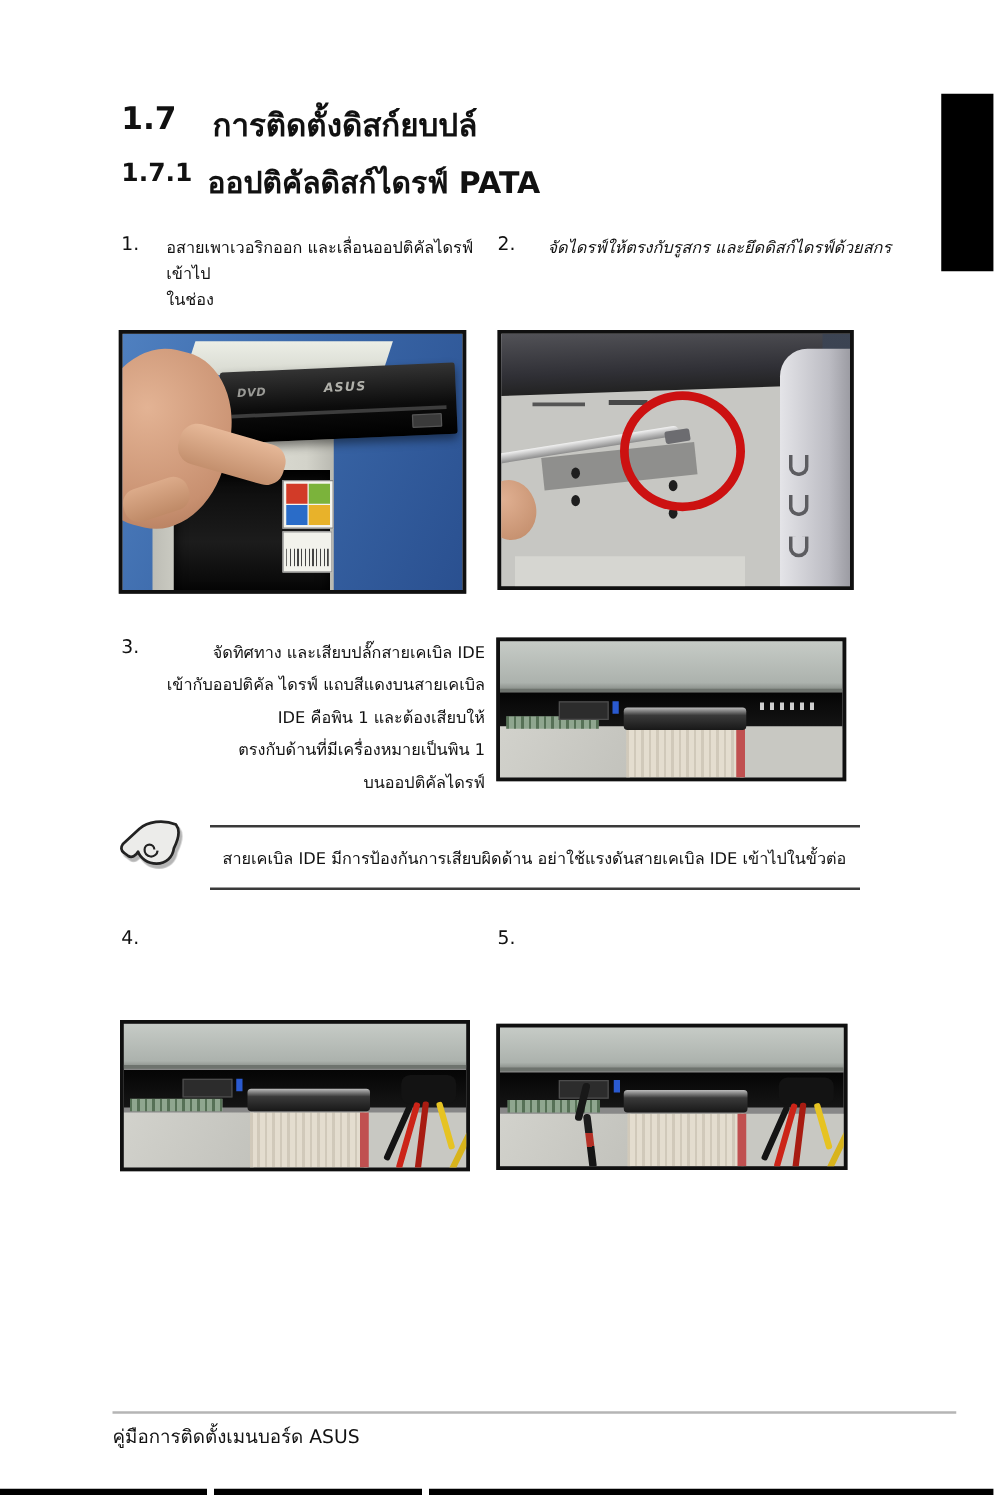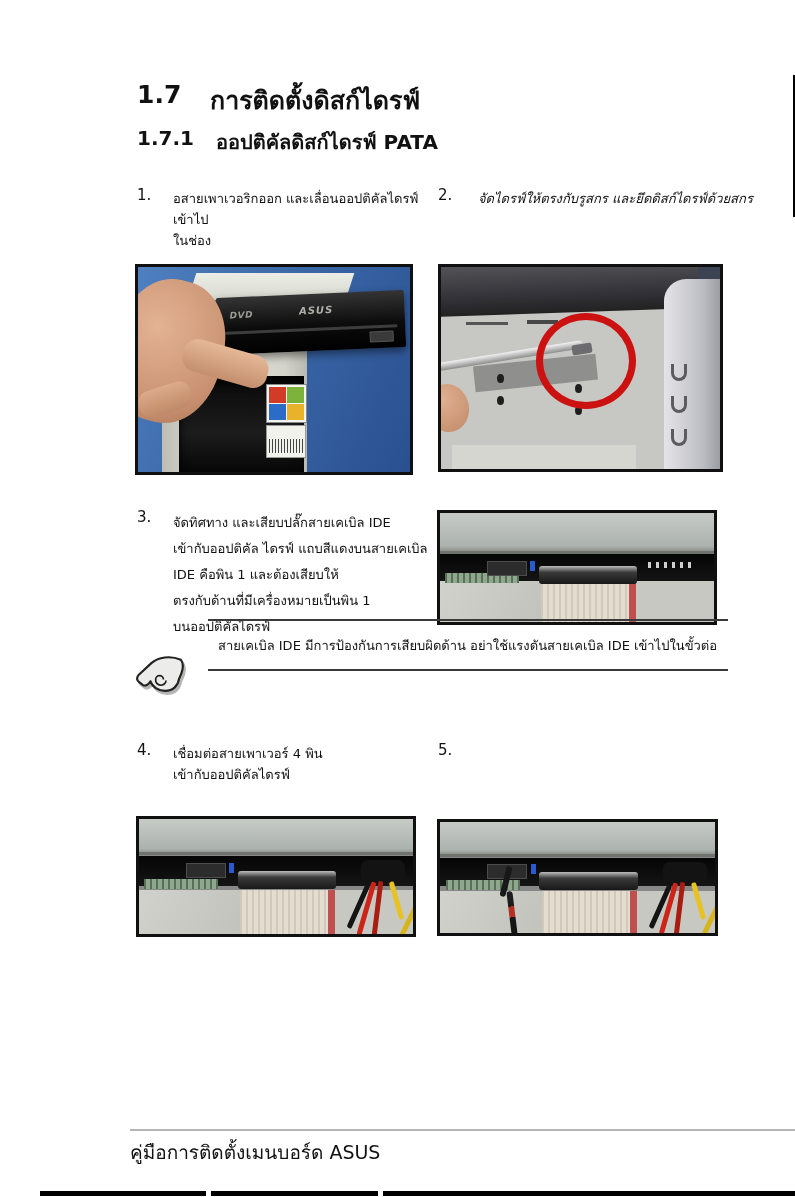--- a/index.html
+++ b/index.html
@@ -1,24 +1,24 @@
 <!DOCTYPE html>
 <html><head>
 <meta charset="utf-8">
 <style>
   html,body{margin:0;padding:0;background:#fff;}
   .page{position:relative;width:795px;height:1197px;background:#fff;overflow:hidden;
         font-family:"DejaVu Sans","Liberation Sans",sans-serif;color:#111;}
-  .abs{position:absolute;margin-left:40px;}
+  .abs{position:absolute;}
 
   
   .h1num{left:97px;top:80px;font-size:25px;font-weight:700;}
   .h1txt{left:170px;top:80px;font-size:25px;font-weight:700;}
   .h2num{left:97px;top:126px;font-size:20px;font-weight:700;}
-  .h2txt{left:176px;top:126px;font-size:20px;font-weight:700;}
+  .h2txt{left:166px;top:126px;font-size:24px;font-weight:700;}
 
   
   .tab{left:753px;top:75px;width:42px;height:142px;background:#000;}
 
   
   .stepnum{font-size:15px;font-weight:500;}
   .steptxt{font-size:13px;line-height:21px;white-space:pre-line;}
   .s3txt{line-height:26px;}
 
   
@@ -80,40 +80,40 @@
   .wire{width:5px;border-radius:2px;}
   .wred1{right:16%;top:54%;height:48%;background:#cc2418;transform:rotate(16deg);}
   .wred2{right:12%;top:54%;height:48%;background:#a81c12;transform:rotate(7deg);}
   .wblk{right:19%;top:55%;height:42%;background:#141414;transform:rotate(24deg);}
   .wyel1{right:5%;top:54%;height:34%;background:#e6c322;transform:rotate(-16deg);}
   .wyel2{right:1%;top:74%;height:34%;background:#d8b41c;transform:rotate(26deg);}
   .audio1{left:23%;top:40%;width:6px;height:28%;background:#181818;transform:rotate(14deg);border-radius:3px;}
   .audio2{left:25%;top:62%;width:6px;height:40%;background:linear-gradient(#1d1d1d 0 35%,#b43026 35% 60%,#151515 60%);transform:rotate(-7deg);border-radius:3px;}
 
   
-  .notebox{left:168px;top:619px;width:520px;height:48px;border-top:2px solid #3a3a3a;border-bottom:2px solid #3a3a3a;display:flex;align-items:center;}
+  .notebox{left:168px;top:660px;width:520px;height:48px;border-top:2px solid #3a3a3a;border-bottom:2px solid #3a3a3a;display:flex;align-items:center;}
   .notetxt{font-size:13px;padding:0 10px;}
   .hand{left:94px;top:650px;width:52px;height:54px;}
   .hand svg{width:100%;height:100%;filter:drop-shadow(2px 3px 0 rgba(120,120,120,.55));}
 
   
   .footline{left:90px;top:1129px;width:675px;height:2px;background:#b5b5b5;}
-  .foottxt{left:90px;top:1137px;font-size:19px;}
+  .foottxt{left:90px;top:1137px;font-size:15px;}
   .botbar{left:0;top:1191px;width:795px;height:5px;
           background:linear-gradient(90deg,#000 0 166px,#fff 166px 171px,#000 171px 338px,#fff 338px 343px,#000 343px 100%);}
 </style>
 </head>
 <body>
 
 <div class="page">
 
   <div class="abs tab"></div>
 
   <div class="abs h1num">1.7</div>
-  <div class="abs h1txt">การติดตั้งดิสก์ไดรฟ์</div>
+  <div class="abs h1txt">การติดตั้งดิสก์ยบปล์</div>
   <div class="abs h2num">1.7.1</div>
   <div class="abs h2txt">ออปติคัลดิสก์ไดรฟ์ PATA</div>
 
   <div class="abs stepnum" style="left:97px;top:186px;">1.</div>
   <div class="abs steptxt" style="left:133px;top:188px;width:255px;">อสายเพาเวอริกออก และเลื่อนออปติคัลไดรฟ์เข้าไป
 ในช่อง</div>
   <div class="abs stepnum" style="left:398px;top:186px;">2.</div>
   <div class="abs steptxt" style="left:438px;top:188px;width:300px;font-style:italic;">จัดไดรฟ์ให้ตรงกับรูสกร และยึดดิสก์ไดรฟ์ด้วยสกร</div>
 
   <div class="abs photo" style="left:95px;top:264px;width:272px;height:205px;">
@@ -160,21 +160,21 @@
       <div class="p2bottom"></div>
       <div class="p2wires"></div>
       <div class="p2finger"></div>
       <div class="p2sd"></div>
       <div class="p2sdtip"></div>
       <div class="p2circle"></div>
     </div>
   </div>
 
   <div class="abs stepnum" style="left:97px;top:508px;">3.</div>
-  <div class="abs steptxt s3txt" style="left:133px;top:510px;width:265px;">จัดทิศทาง และเสียบปลั๊กสายเคเบิล IDE
+  <div class="abs steptxt s3txt" style="left:123px;top:510px;width:265px;text-align:right;">จัดทิศทาง และเสียบปลั๊กสายเคเบิล IDE
 เข้ากับออปติคัล ไดรฟ์ แถบสีแดงบนสายเคเบิล
 IDE คือพิน 1 และต้องเสียบให้
 ตรงกับด้านที่มีเครื่องหมายเป็นพิน 1
 บนออปติคัลไดรฟ์</div>
 
   <div class="abs photo" style="left:397px;top:510px;width:274px;height:109px;">
     <div class="ph">
       <div class="rtop"></div>
       <div class="rseam"></div>
       <div class="rblack"></div>
@@ -194,22 +194,20 @@
     <svg viewBox="0 0 60 52" xmlns="http://www.w3.org/2000/svg">
       <path d="M54 6 C 42 1 28 3 20 10 L 5 24 C 3 27 3 30 6 32 L 10 35 C 13 37 17 35 19 31 C 21 37 28 42 36 42 C 45 42 51 36 52 28 C 56 20 58 11 54 6 Z" fill="#ececea" stroke="#222" stroke-width="2.5" stroke-linejoin="round"></path>
       <path d="M37 30 a6 6 0 1 1 -12 -1 a4.5 4.5 0 0 1 9 0" fill="none" stroke="#222" stroke-width="2"></path>
     </svg>
   </div>
   <div class="abs notebox">
     <span class="notetxt">สายเคเบิล IDE มีการป้องกันการเสียบผิดด้าน อย่าใช้แรงดันสายเคเบิล IDE เข้าไปในขั้วต่อ</span>
   </div>
 
   <div class="abs stepnum" style="left:97px;top:741px;">4.</div>
-  <div class="abs steptxt" style="left:133px;top:743px;width:235px;">เชื่อมต่อสายเพาเวอร์ 4 พิน
-เข้ากับออปติคัลไดรฟ์</div>
   <div class="abs stepnum" style="left:398px;top:741px;">5.</div>
 
   <div class="abs photo" style="left:96px;top:816px;width:274px;height:115px;">
     <div class="ph">
       <div class="rtop" style="height:30%;"></div>
       <div class="rseam" style="top:29%;"></div>
       <div class="rblack" style="top:32%;"></div>
       <div class="rfloorL"></div>
       <div class="rfloorR"></div>
       <div class="rpcb" style="top:52%;"></div>

